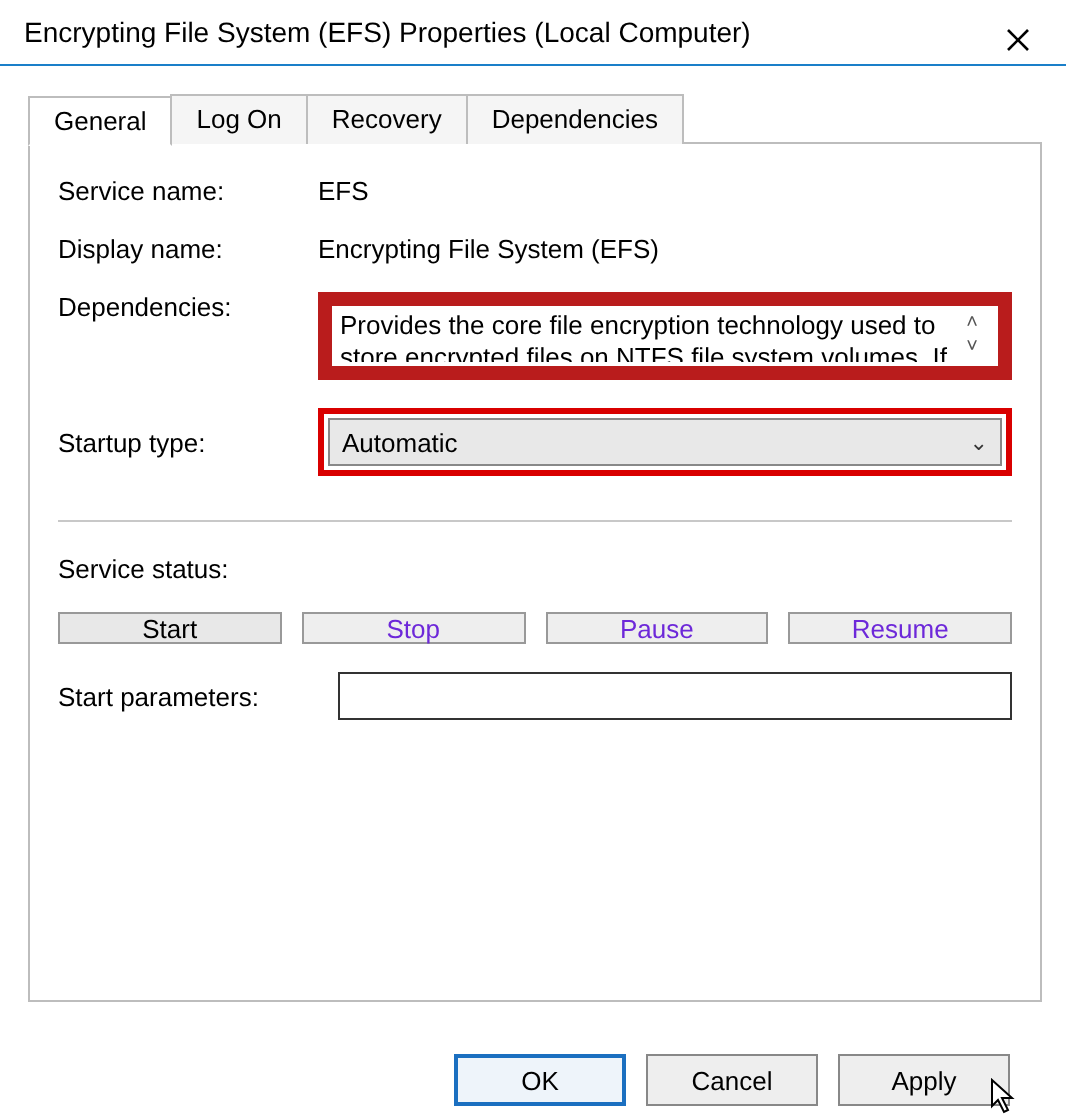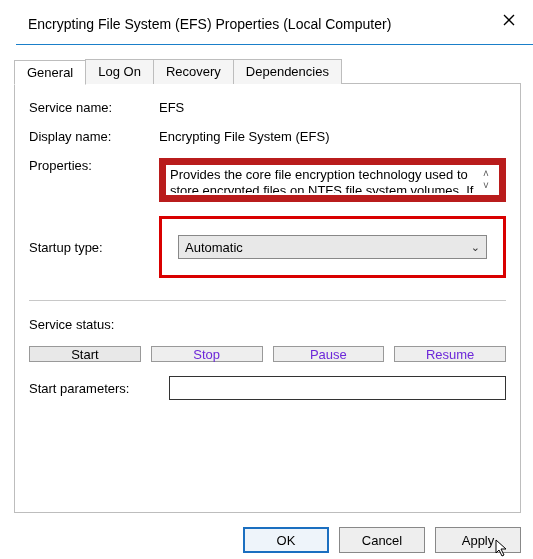--- a/index.html
+++ b/index.html
@@ -10,25 +10,24 @@
     font-size: 13px;
     background: #fff;
     width: 533px;
     height: 559px;
     overflow: hidden;
     position: relative;
     color: #000;
   }
   .titlebar {
     display: flex;
-    align-items: flex-end;
+    align-items: flex-start;
     justify-content: space-between;
-    padding: 8px 12px 12px 12px;
+    padding: 8px 12px 0 12px;
     border-bottom: 1px solid #1a7fc9;
-    margin-left: 16px;
   }
   .titlebar-text {
     font-size: 14px;
   }
   .close-btn {
     width: 24px;
     height: 24px;
     display: flex;
     align-items: center;
     justify-content: center;
@@ -106,21 +105,21 @@
     margin-bottom: 14px;
     line-height: 1.5;
   }
   .startup-row {
     display: flex;
     align-items: center;
     margin-bottom: 10px;
   }
   .highlight-box {
     border: 3px solid #d90000;
-    padding: 16px;
+    padding: 2px;
     flex: 1;
   }
   .select {
     width: 100%;
     height: 24px;
     border: 1px solid #888;
     background: #e8e8e8;
     display: flex;
     align-items: center;
     justify-content: space-between;
@@ -169,21 +168,21 @@
     align-items: center;
   }
   .param-input {
     flex: 1;
     height: 24px;
     border: 1px solid #333;
     padding: 0 4px;
   }
   .footer {
     position: absolute;
-    right: 12px;
+    right: 28px;
     bottom: 6px;
     display: flex;
     gap: 10px;
     align-items: center;
   }
   .footer-btn {
     width: 86px;
     height: 26px;
     border: 1px solid #888;
     background: #eee;
@@ -229,21 +228,21 @@
     <div class="lbl">Service name:</div>
     <div class="val">EFS</div>
   </div>
 
   <div class="row">
     <div class="lbl">Display name:</div>
     <div class="val">Encrypting File System (EFS)</div>
   </div>
 
   <div class="row">
-    <div class="lbl">Properties:</div>
+    <div class="lbl">Dependencies:</div>
     <div class="val desc-box">
       <div class="desc-text">Provides the core file encryption technology used to store encrypted files on NTFS file system volumes. If</div>
       <div class="desc-scroll">
         <span class="arrow">˄</span>
         <span class="arrow">˅</span>
       </div>
     </div>
   </div>
 
 

